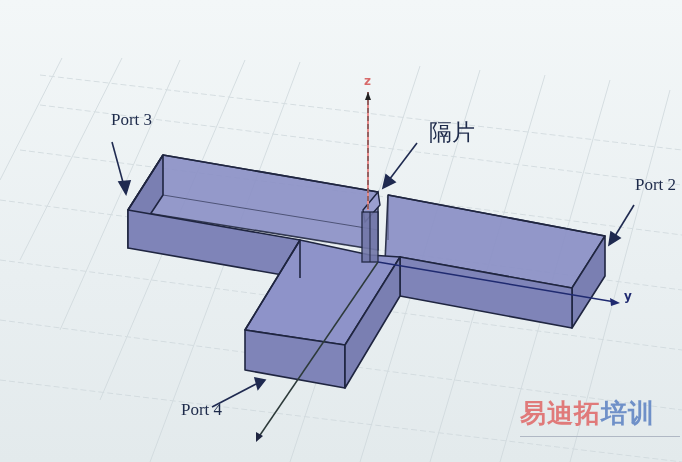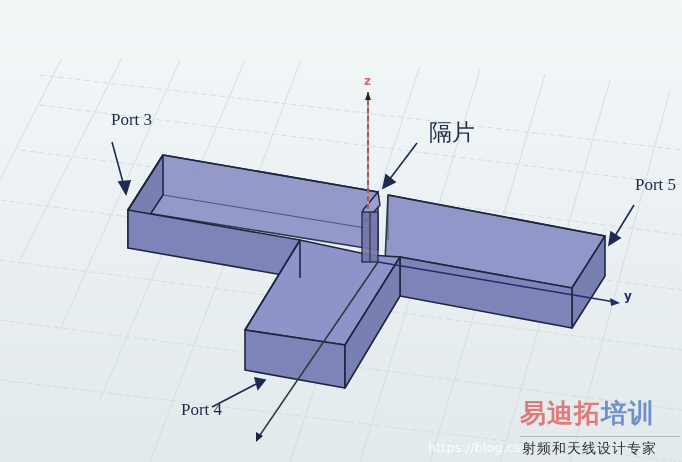--- a/index.html
+++ b/index.html
@@ -92,26 +92,24 @@
       <line x1="417" y1="143" x2="389" y2="180"></line>
       <polygon points="383,188 386,175 395,182"></polygon>
       <line x1="634" y1="205" x2="615" y2="236"></line>
       <polygon points="609,245 611,232 620,238"></polygon>
       <line x1="212" y1="407" x2="256" y2="384"></line>
       <polygon points="265,380 255,378 258,389"></polygon>
     </g>
   </svg>
 
   <div class="label" style="left:80px; top:110px;">Port 3</div>
-  <div class="label" style="left:604px; top:175px;">Port 5</div>
+  <div class="label" style="left:604px; top:175px;">Port 2</div>
   <div class="label" style="left:150px; top:400px;">Port 4</div>
   <div class="label" style="left:398px; top:117px; font-size:23px;">隔片</div>
 
   <div class="axis-label" style="left:364px; top:74px; color:#d86a6a;">z</div>
   <div class="axis-label" style="left:624px; top:289px; color:#1f2a70;">y</div>
 
   <div class="wm-title">
     <span class="a">易迪拓</span><span class="b">培训</span>
   </div>
   <div class="wm-line"></div>
-  <div class="wm-url">https://blog.cs</div>
-  <div class="wm-sub">射频和天线设计专家</div>
 </div>
 
 </body></html>

